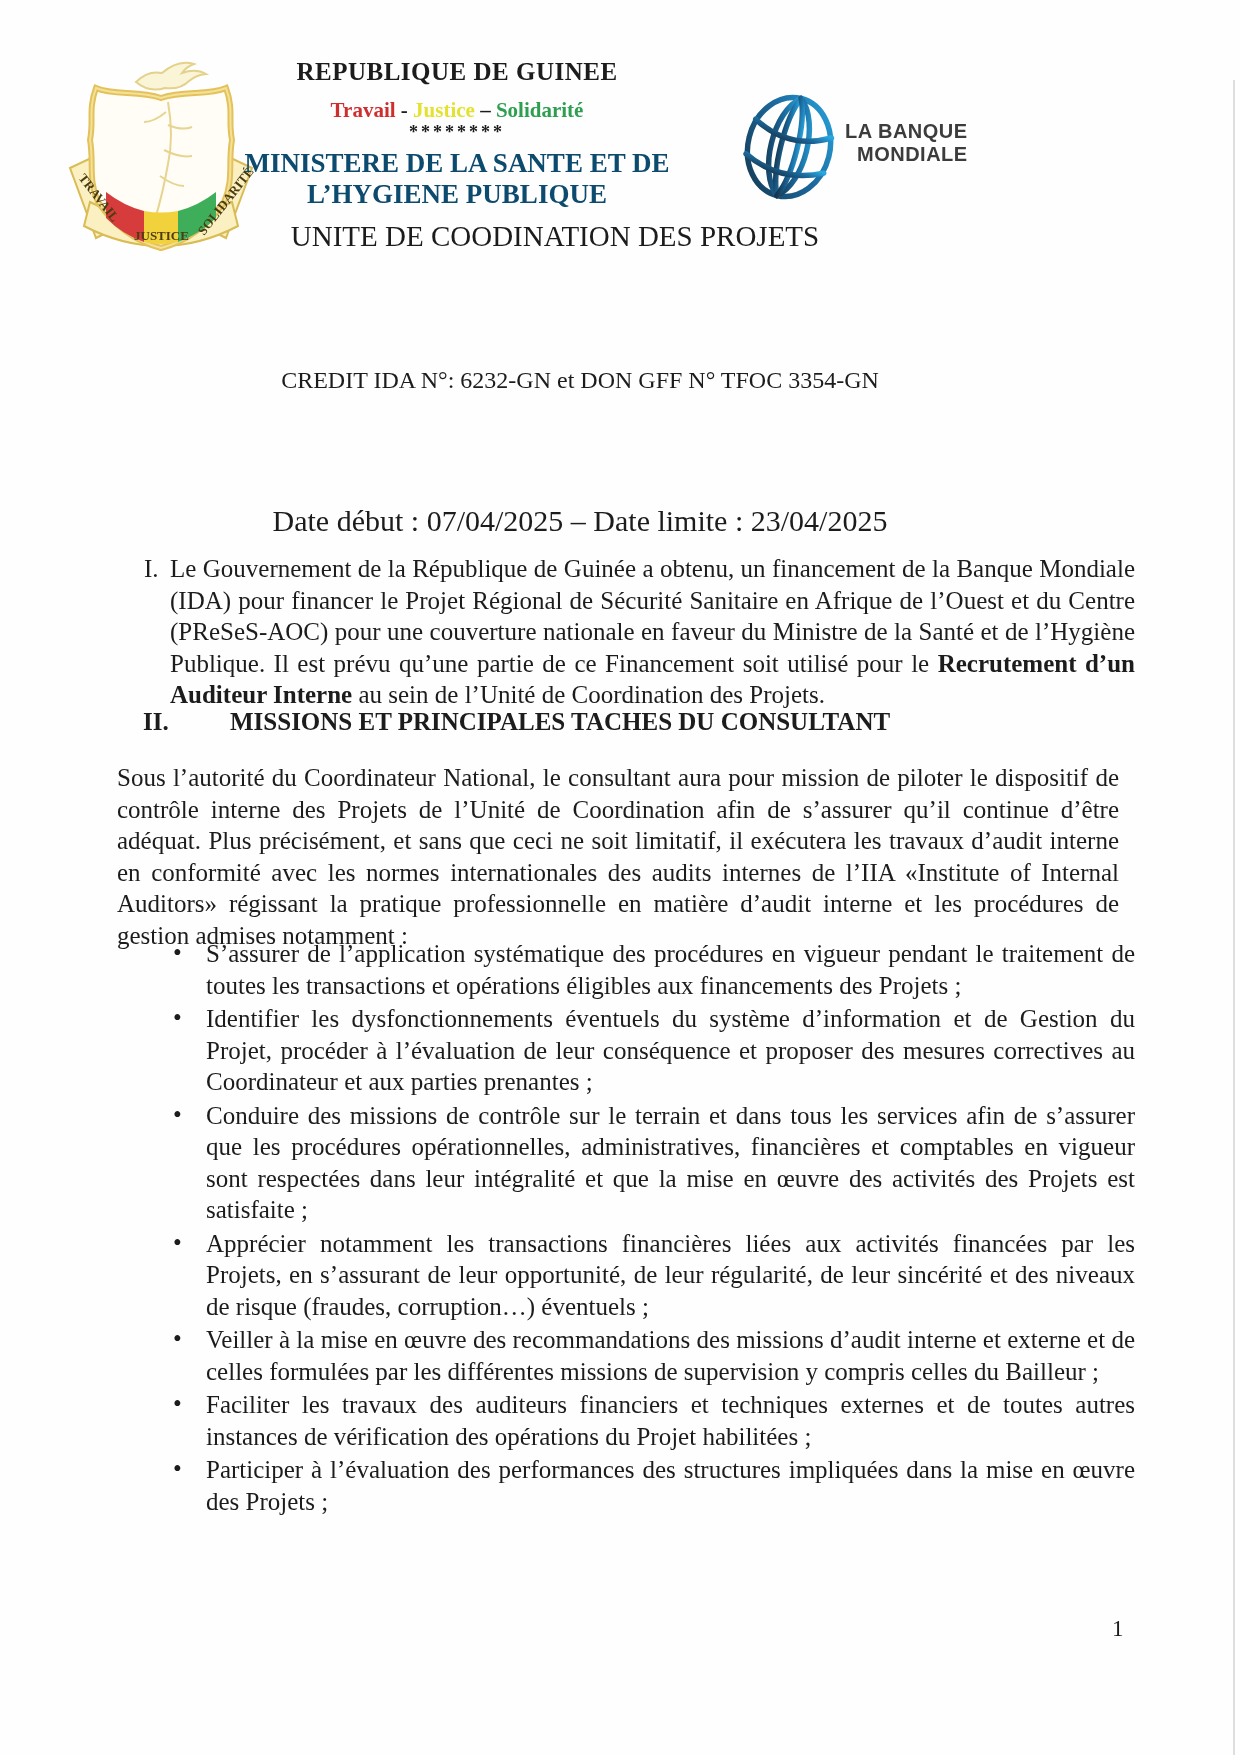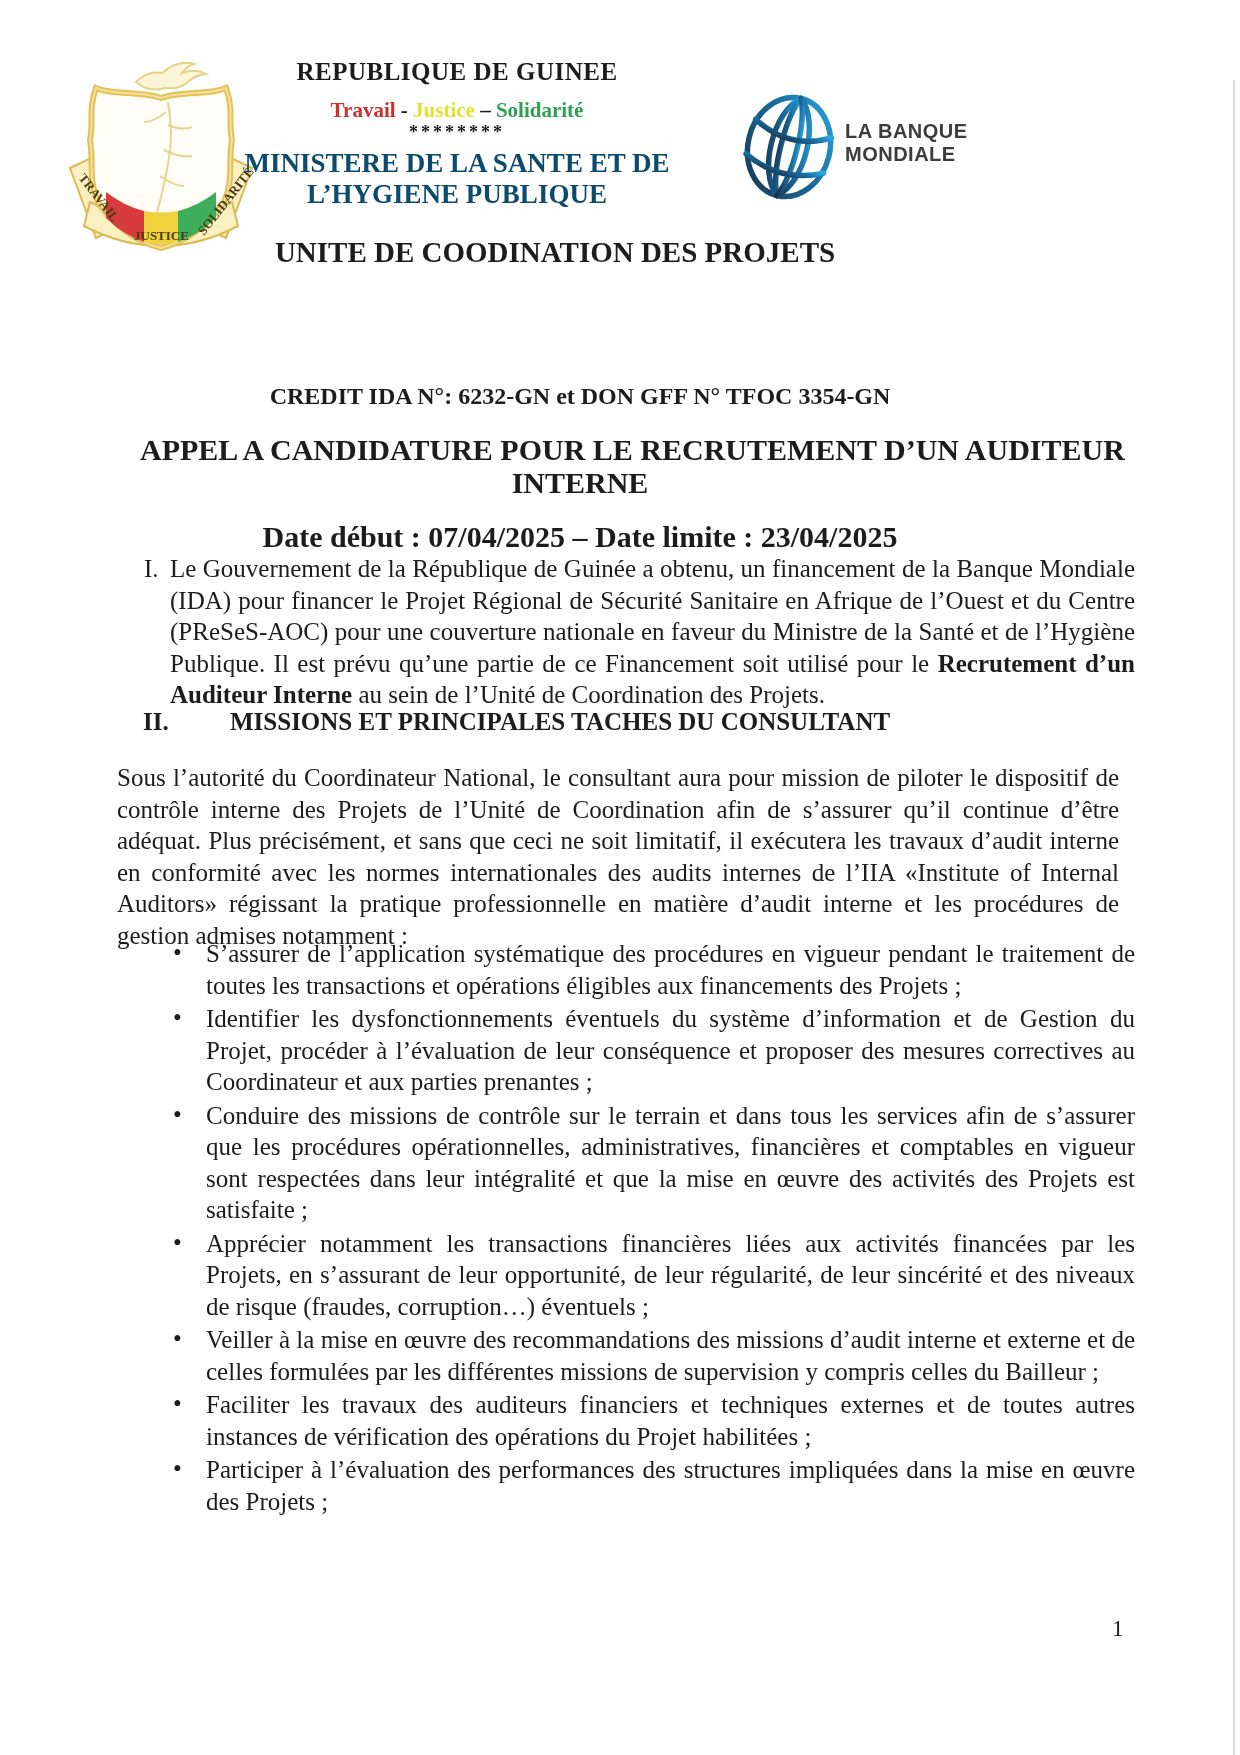--- a/index.html
+++ b/index.html
@@ -13,23 +13,23 @@
   .republic{font-size:25px;font-weight:bold;letter-spacing:.5px;margin-top:24px;}
   .motto{font-size:21px;font-weight:bold;margin-top:12px;}
   .motto .red{color:#cf2e2e;}
   .motto .yellow{color:#e3e230;}
   .motto .green{color:#2e9e50;}
   .stars{font-size:18px;font-weight:bold;letter-spacing:3px;line-height:14px;margin-top:2px;}
   .ministry{color:#0c4a6e;font-size:27px;font-weight:bold;line-height:31px;margin-top:9px;}
   .wb{position:absolute;left:733px;top:84px;width:300px;height:130px;}
   .wb-globe{position:absolute;left:0;top:0;width:112px;height:126px;}
   .wb-text{position:absolute;left:112px;top:36px;font-family:"Liberation Sans","DejaVu Sans",sans-serif;
-           font-weight:bold;font-size:20px;line-height:23px;color:#3c3c3c;letter-spacing:.5px;}
+           font-weight:bold;font-size:20px;line-height:23px;color:#3c3c3c;letter-spacing:.5px;text-align:right;}
   
-  .ctitle{position:absolute;left:140px;width:880px;text-align:center;font-weight:bold;margin-top:16px;}
+  .ctitle{position:absolute;left:140px;width:880px;text-align:center;font-weight:normal;}
   .t-unite{top:220px;font-size:29px;white-space:nowrap;left:180px;width:750px;}
   .t-program{top:284px;font-size:26px;line-height:33px;}
   .t-program div{white-space:nowrap;}
   .t-credit{top:367px;font-size:24px;white-space:nowrap;}
   .t-call{top:417px;font-size:30px;line-height:33px;}
   .t-call div{white-space:nowrap;}
   .t-dates{top:504px;font-size:30px;white-space:nowrap;}
   
   .body-txt{font-size:25px;line-height:31.5px;text-align:justify;}
   .para1{position:absolute;left:170px;top:553px;width:965px;}
@@ -121,24 +121,20 @@
       <div>LA BANQUE</div>
       <div>MONDIALE</div>
     </div>
   </div>
 
   <div class="ctitle t-unite">UNITE DE COODINATION DES PROJETS</div>
 
 
   <div class="ctitle t-credit">CREDIT IDA N°: 6232-GN et DON GFF N° TFOC 3354-GN</div>
 
-  <div class="ctitle t-call">
-    <div>APPEL A CANDIDATURE POUR LE RECRUTEMENT D’UN AUDITEUR</div>
-    <div>INTERNE</div>
-  </div>
 
   <div class="ctitle t-dates">Date début : 07/04/2025 – Date limite : 23/04/2025</div>
 
   <div class="body-txt para1">
     <span class="marker">I.</span><span>Le Gouvernement de la République de Guinée a obtenu, un financement de la Banque Mondiale (IDA) pour financer le Projet Régional de Sécurité Sanitaire en Afrique de l’Ouest et du Centre (PReSeS-AOC) pour une couverture nationale en faveur du Ministre de la Santé et de l’Hygiène Publique. Il est prévu qu’une partie de ce Financement soit utilisé pour le </span><span class="b">Recrutement d’un Auditeur Interne</span><span> au sein de l’Unité de Coordination des Projets.</span>
   </div>
 
   <div class="h2row">
     <span class="h2marker">II.</span><span>MISSIONS ET PRINCIPALES TACHES DU CONSULTANT</span>
   </div>

